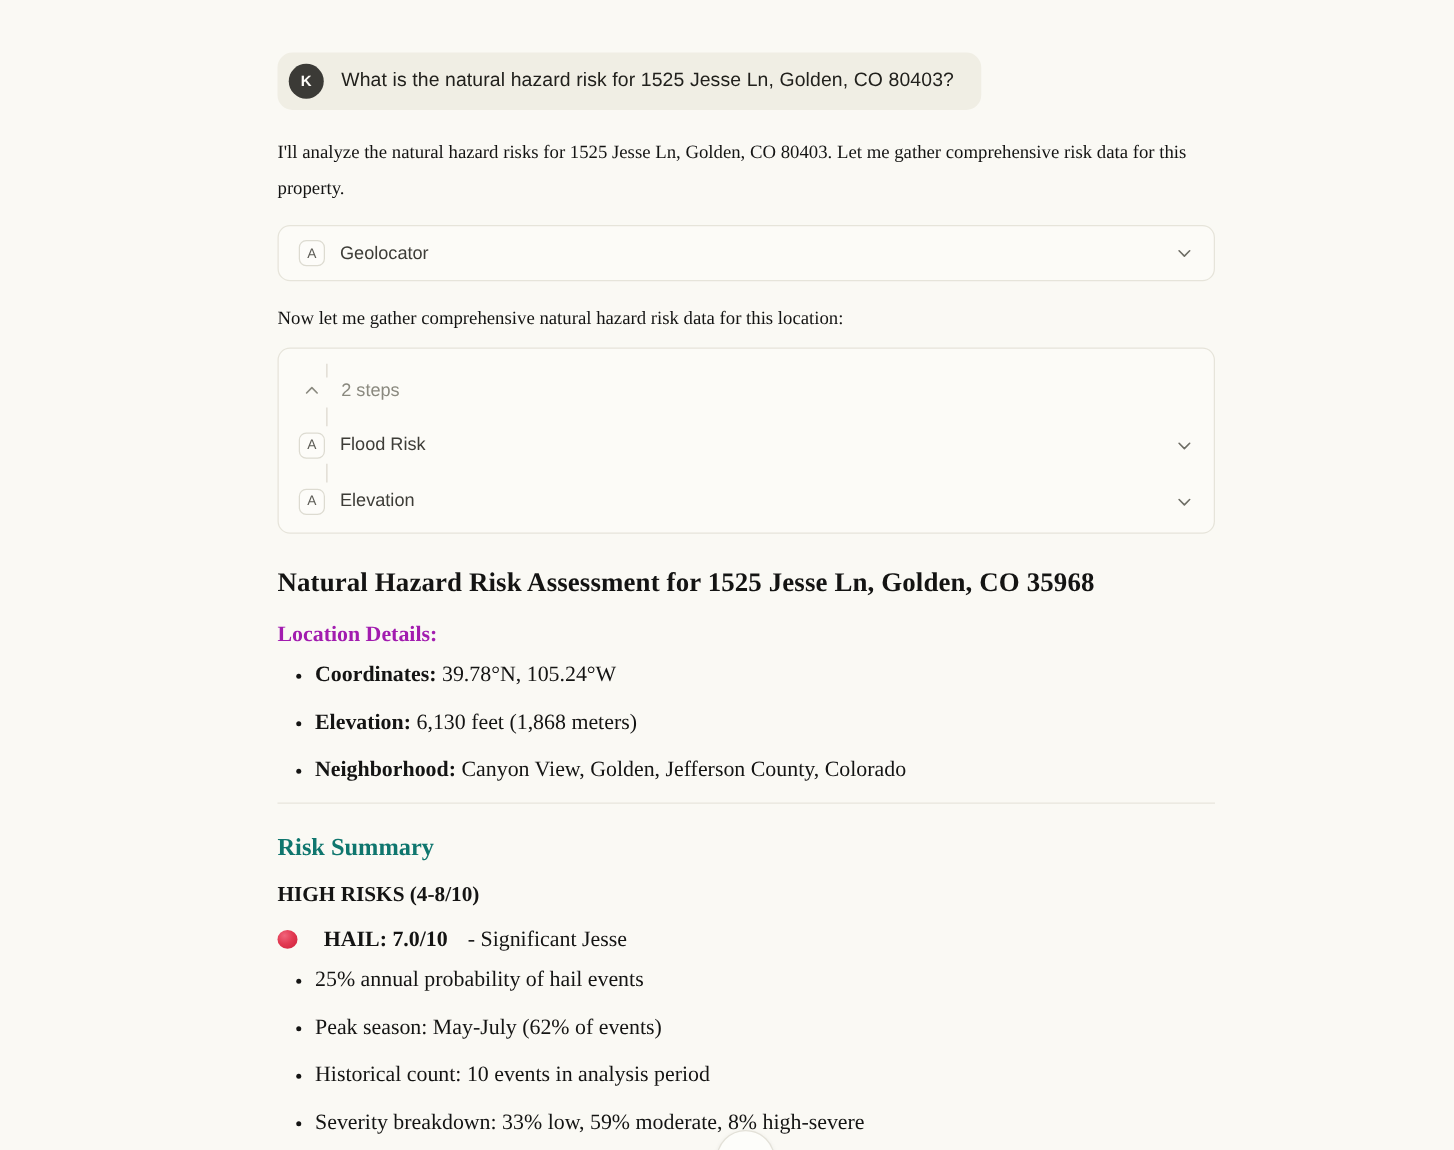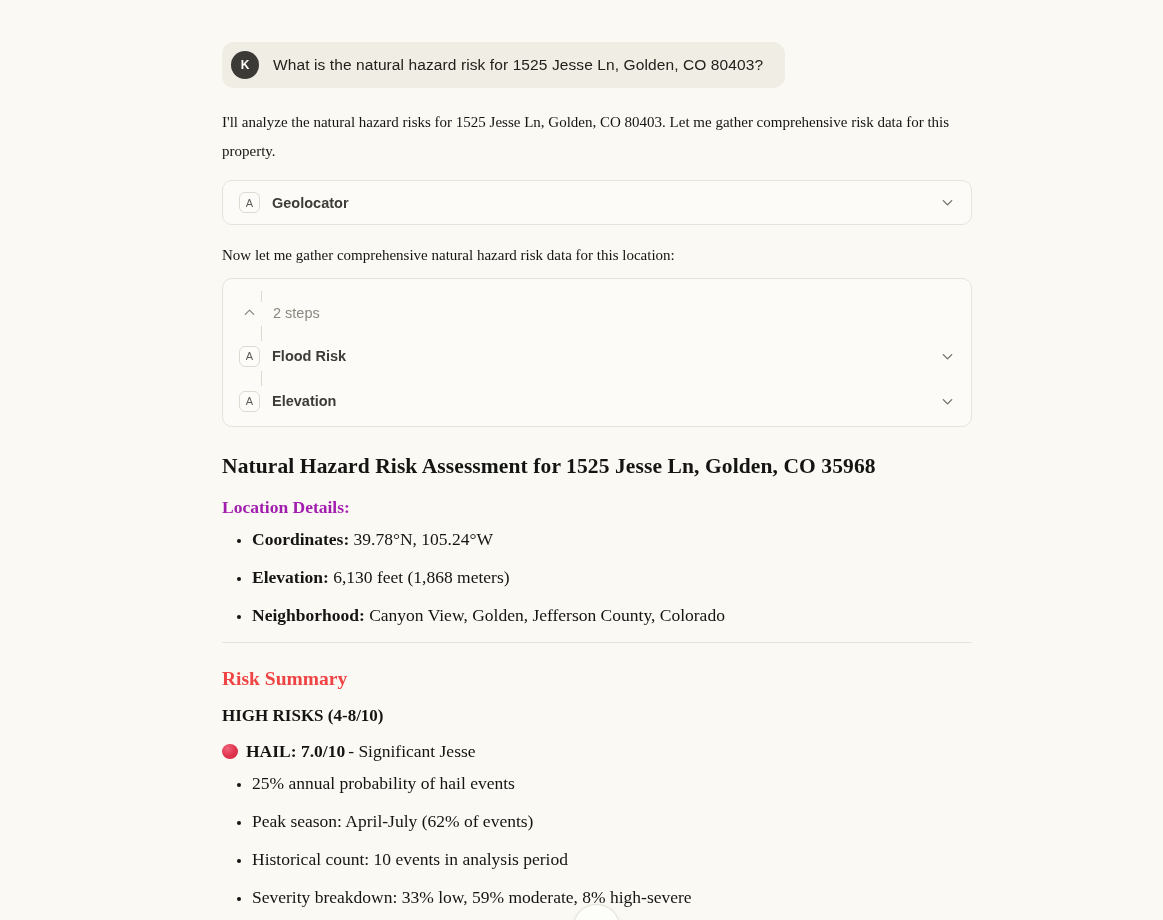--- a/index.html
+++ b/index.html
@@ -65,21 +65,21 @@
   .a-badge {
     width: 21px; height: 21px;
     border: 1px solid #dddbd1;
     border-radius: 6px;
     background: #fdfcf9;
     color: #5c5b55;
     font-size: 11px;
     display: flex; align-items: center; justify-content: center;
     flex: 0 0 auto;
   }
-  .tool-label { font-size: 14.5px; color: #3d3c37; flex: 1 1 auto; font-weight: bold; }
+  .tool-label { font-size: 14.5px; color: #3d3c37; flex: 1 1 auto; }
   .chev { flex: 0 0 auto; display: flex; align-items: center; }
 
   
   .steps-card { margin-top: 8px; padding: 12px 16px 13px 16px; }
   .connector {
     width: 1px; background: #dbd8ce;
     margin-left: 22px;
   }
   .c-top { height: 11px; }
   .c-mid { height: 15px; margin-top: 3px; margin-bottom: 3px; }
@@ -121,32 +121,32 @@
   ul.blist li { margin-bottom: 16px; line-height: 22px; }
   ul.blist li::marker { font-size: 13px; color: #141413; }
   hr.divider {
     border: none;
     border-top: 1px solid #e7e5dc;
     margin-top: 5px;
   }
   h2.h-summary {
     font-family: "Liberation Serif", serif;
     font-size: 19.5px; font-weight: bold;
-    margin-top: 25px; color: #ef4444;
+    margin-top: 25px; color: #0f766e;
   }
   .h-high {
     font-family: "Liberation Serif", serif;
     font-size: 17px; font-weight: bold;
     margin-top: 16px; color: #141413;
   }
   .hail-line {
     font-family: "Liberation Serif", serif;
     font-size: 17.5px;
     margin-top: 15px;
-    display: flex; align-items: center; gap: 3px;
+    display: flex; align-items: center; gap: 16px;
     color: #141413;
   }
   .red-dot {
     width: 16px; height: 15px;
     border-radius: 50%;
     background: radial-gradient(circle at 35% 30%, #f0647b 0%, #e23a52 45%, #ce1f39 100%);
     display: inline-block;
     margin-right: 5px;
     flex: 0 0 auto;
   }
@@ -249,21 +249,21 @@
   <div class="h-high">HIGH RISKS (4-8/10)</div>
 
   <div class="hail-line">
     <span class="red-dot"></span>
     <strong>HAIL: 7.0/10</strong>
     <span>- Significant Jesse</span>
   </div>
 
   <ul class="blist">
     <li>25% annual probability of hail events</li>
-    <li>Peak season: April-July (62% of events)</li>
+    <li>Peak season: May-July (62% of events)</li>
     <li>Historical count: 10 events in analysis period</li>
     <li>Severity breakdown: 33% low, 59% moderate, 8% high-severe</li>
   </ul>
 
 </div>
 
 <div class="scroll-btn">
   <svg width="16" height="16" viewBox="0 0 16 16">
       <path d="M8 3v10M3.5 8.5L8 13l4.5-4.5" stroke="#55544e" stroke-width="1.4" fill="none" stroke-linecap="round" stroke-linejoin="round"></path>
     </svg>

